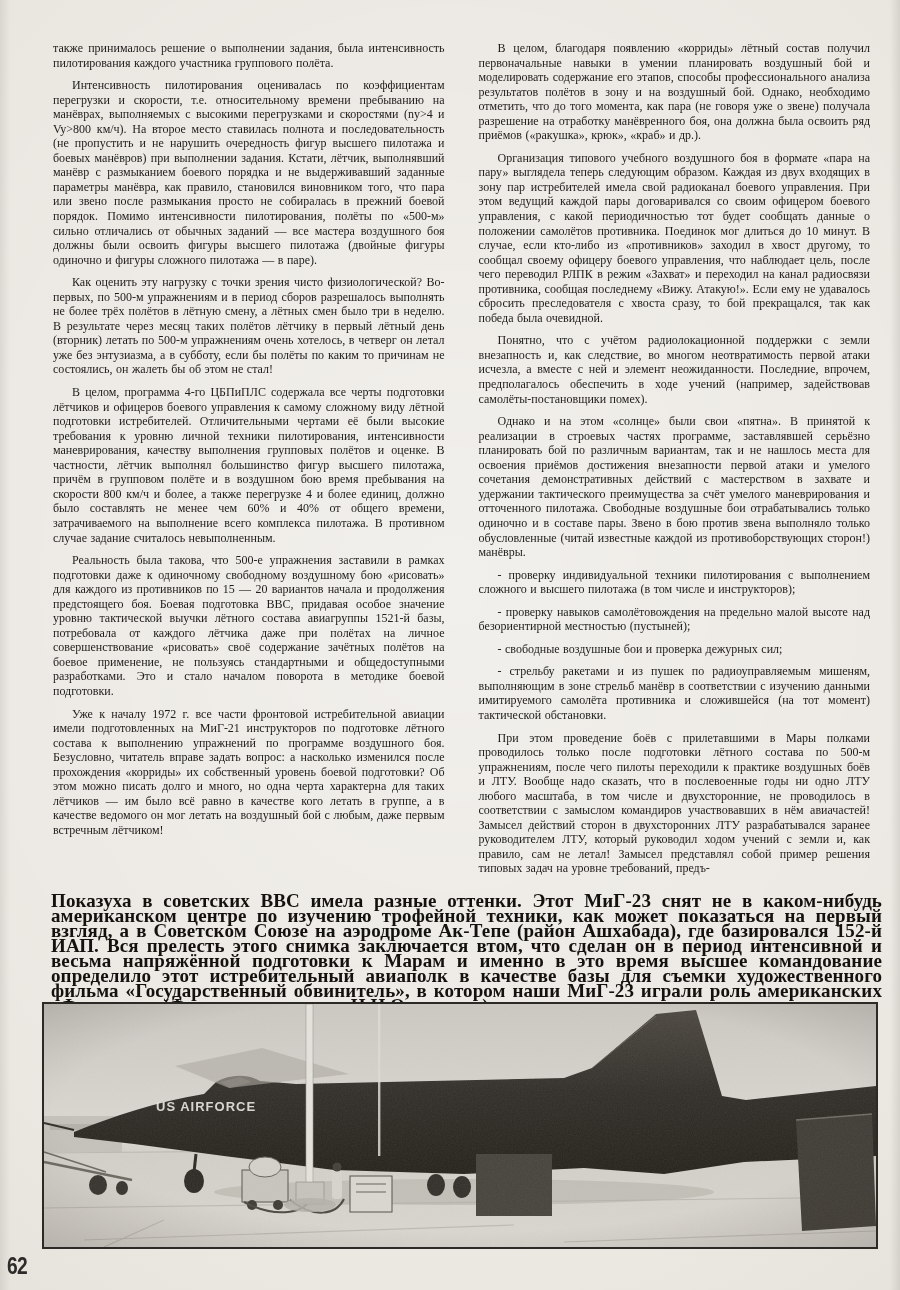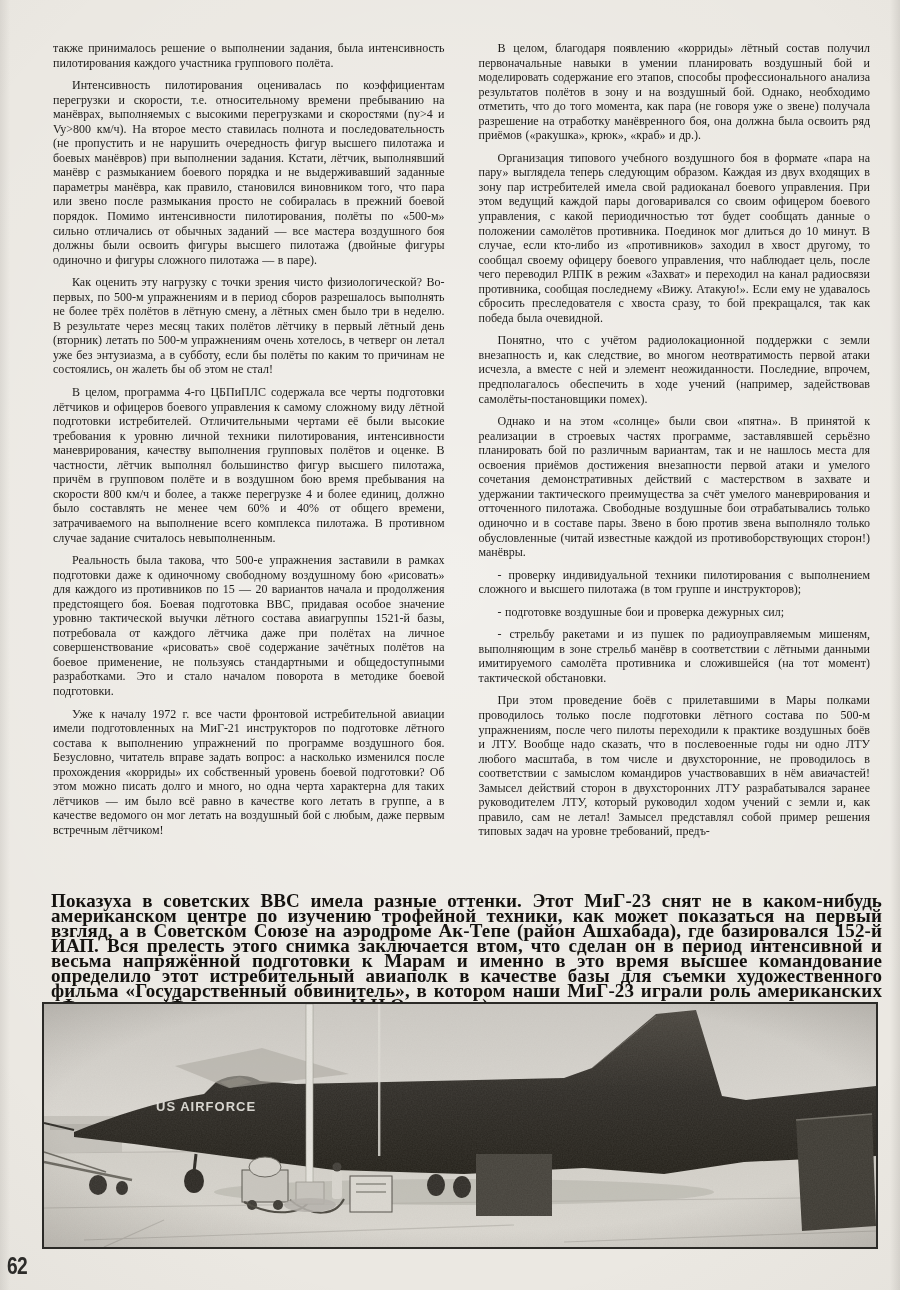--- a/index.html
+++ b/index.html
@@ -46,23 +46,24 @@
         <p class="para">Как оценить эту нагрузку с точки зрения чисто физиологической? Во-первых, по 500-м упражнениям и в период сборов разрешалось выполнять не более трёх полётов в лётную смену, а лётных смен было три в неделю. В результате через месяц таких полётов лётчику в первый лётный день (вторник) летать по 500-м упражнениям очень хотелось, в четверг он летал уже без энтузиазма, а в субботу, если бы полёты по каким то причинам не состоялись, он жалеть бы об этом не стал!</p>
         <p class="para">В целом, программа 4-го ЦБПиПЛС содержала все черты подготовки лётчиков и офицеров боевого управления к самому сложному виду лётной подготовки истребителей. Отличительными чертами её были высокие требования к уровню личной техники пилотирования, интенсивности маневрирования, качеству выполнения групповых полётов и оценке. В частности, лётчик выполнял большинство фигур высшего пилотажа, причём в групповом полёте и в воздушном бою время пребывания на скорости 800 км/ч и более, а также перегрузке 4 и более единиц, должно было составлять не менее чем 60% и 40% от общего времени, затрачиваемого на выполнение всего комплекса пилотажа. В противном случае задание считалось невыполненным.</p>
         <p class="para">Реальность была такова, что 500-е упражнения заставили в рамках подготовки даже к одиночному свободному воздушному бою «рисовать» для каждого из противников по 15 — 20 вариантов начала и продолжения предстоящего боя. Боевая подготовка ВВС, придавая особое значение уровню тактической выучки лётного состава авиагруппы 1521-й базы, потребовала от каждого лётчика даже при полётах на личное совершенствование «рисовать» своё содержание зачётных полётов на боевое применение, не пользуясь стандартными и общедоступными разработками. Это и стало началом поворота в методике боевой подготовки.</p>
         <p class="para">Уже к началу 1972 г. все части фронтовой истребительной авиации имели подготовленных на МиГ-21 инструкторов по подготовке лётного состава к выполнению упражнений по программе воздушного боя. Безусловно, читатель вправе задать вопрос: а насколько изменился после прохождения «корриды» их собственный уровень боевой подготовки? Об этом можно писать долго и много, но одна черта характерна для таких лётчиков — им было всё равно в качестве кого летать в группе, а в качестве ведомого он мог летать на воздушный бой с любым, даже первым встречным лётчиком!</p>
       </div>
     <div class="col">
         <p class="para">В целом, благодаря появлению «корриды» лётный состав получил первоначальные навыки в умении планировать воздушный бой и моделировать содержание его этапов, способы профессионального анализа результатов полётов в зону и на воздушный бой. Однако, необходимо отметить, что до того момента, как пара (не говоря уже о звене) получала разрешение на отработку манёвренного боя, она должна была освоить ряд приёмов («ракушка», крюк», «краб» и др.).</p>
         <p class="para">Организация типового учебного воздушного боя в формате «пара на пару» выглядела теперь следующим образом. Каждая из двух входящих в зону пар истребителей имела свой радиоканал боевого управления. При этом ведущий каждой пары договаривался со своим офицером боевого управления, с какой периодичностью тот будет сообщать данные о положении самолётов противника. Поединок мог длиться до 10 минут. В случае, если кто-либо из «противников» заходил в хвост другому, то сообщал своему офицеру боевого управления, что наблюдает цель, после чего переводил РЛПК в режим «Захват» и переходил на канал радиосвязи противника, сообщая последнему «Вижу. Атакую!». Если ему не удавалось сбросить преследователя с хвоста сразу, то бой прекращался, так как победа была очевидной.</p>
         <p class="para">Понятно, что с учётом радиолокационной поддержки с земли внезапность и, как следствие, во многом неотвратимость первой атаки исчезла, а вместе с ней и элемент неожиданности. Последние, впрочем, предполагалось обеспечить в ходе учений (например, задействовав самолёты-постановщики помех).</p>
         <p class="para">Однако и на этом «солнце» были свои «пятна». В принятой к реализации в строевых частях программе, заставлявшей серьёзно планировать бой по различным вариантам, так и не нашлось места для освоения приёмов достижения внезапности первой атаки и умелого сочетания демонстративных действий с мастерством в захвате и удержании тактического преимущества за счёт умелого маневрирования и отточенного пилотажа. Свободные воздушные бои отрабатывались только одиночно и в составе пары. Звено в бою против звена выполняло только обусловленные (читай известные каждой из противоборствующих сторон!) манёвры.</p>
-        <p class="para">- проверку индивидуальной техники пилотирования с выполнением сложного и высшего пилотажа (в том группе и инструкторов);</p>
-        <p class="para">- подготовке воздушные бои и проверка дежурных сил;</p>
-        <p class="para">- стрельбу ракетами и из пушек по радиоуправляемым мишеням, выполняющим в зоне стрельб манёвр в соответствии с лётными данными имитируемого самолёта противника и сложившейся (на тот момент) тактической обстановки.</p>
+        <p class="para">- проверку индивидуальной техники пилотирования с выполнением сложного и высшего пилотажа (в том числе и инструкторов);</p>
+        <p class="para">- проверку навыков самолётовождения на предельно малой высоте над безориентирной местностью (пустыней);</p>
+        <p class="para">- свободные воздушные бои и проверка дежурных сил;</p>
+        <p class="para">- стрельбу ракетами и из пушек по радиоуправляемым мишеням, выполняющим в зоне стрельб манёвр в соответствии с изучению данными имитируемого самолёта противника и сложившейся (на тот момент) тактической обстановки.</p>
         <p class="para">При этом проведение боёв с прилетавшими в Мары полками проводилось только после подготовки лётного состава по 500-м упражнениям, после чего пилоты переходили к практике воздушных боёв и ЛТУ. Вообще надо сказать, что в послевоенные годы ни одно ЛТУ любого масштаба, в том числе и двухсторонние, не проводилось в соответствии с замыслом командиров участвовавших в нём авиачастей! Замысел действий сторон в двухсторонних ЛТУ разрабатывался заранее руководителем ЛТУ, который руководил ходом учений с земли и, как правило, сам не летал! Замысел представлял собой пример решения типовых задач на уровне требований, предъ-</p>
       </div>
   </div>
 
   <div class="caption">Показуха в советских ВВС имела разные оттенки. Этот МиГ-23 снят не в каком-нибудь американском центре по изучению трофейной техники, как может показаться на первый взгляд, а в Советском Союзе на аэродроме Ак-Тепе (район Ашхабада), где базировался 152-й ИАП. Вся прелесть этого снимка заключается втом, что сделан он в период интенсивной и весьма напряжённой подготовки к Марам и именно в это время высшее командование определило этот истребительный авиаполк в качестве базы для съемки художественного фильма «Государственный обвинитель», в котором наши МиГ-23 играли роль американских «Фантомов» (Фото предоставлено Н.Н.Осауленко).</div>
 
   <div class="photo-frame" title="Чёрно-белый снимок: МиГ-23 с надписью US AIR FORCE на стоянке аэродрома, наземное оборудование и мачта перед самолётом">
     <svg viewBox="0 0 832 243" preserveAspectRatio="none">
       <defs>
         <linearGradient id="sky" x1="0" y1="0" x2="0" y2="1">

